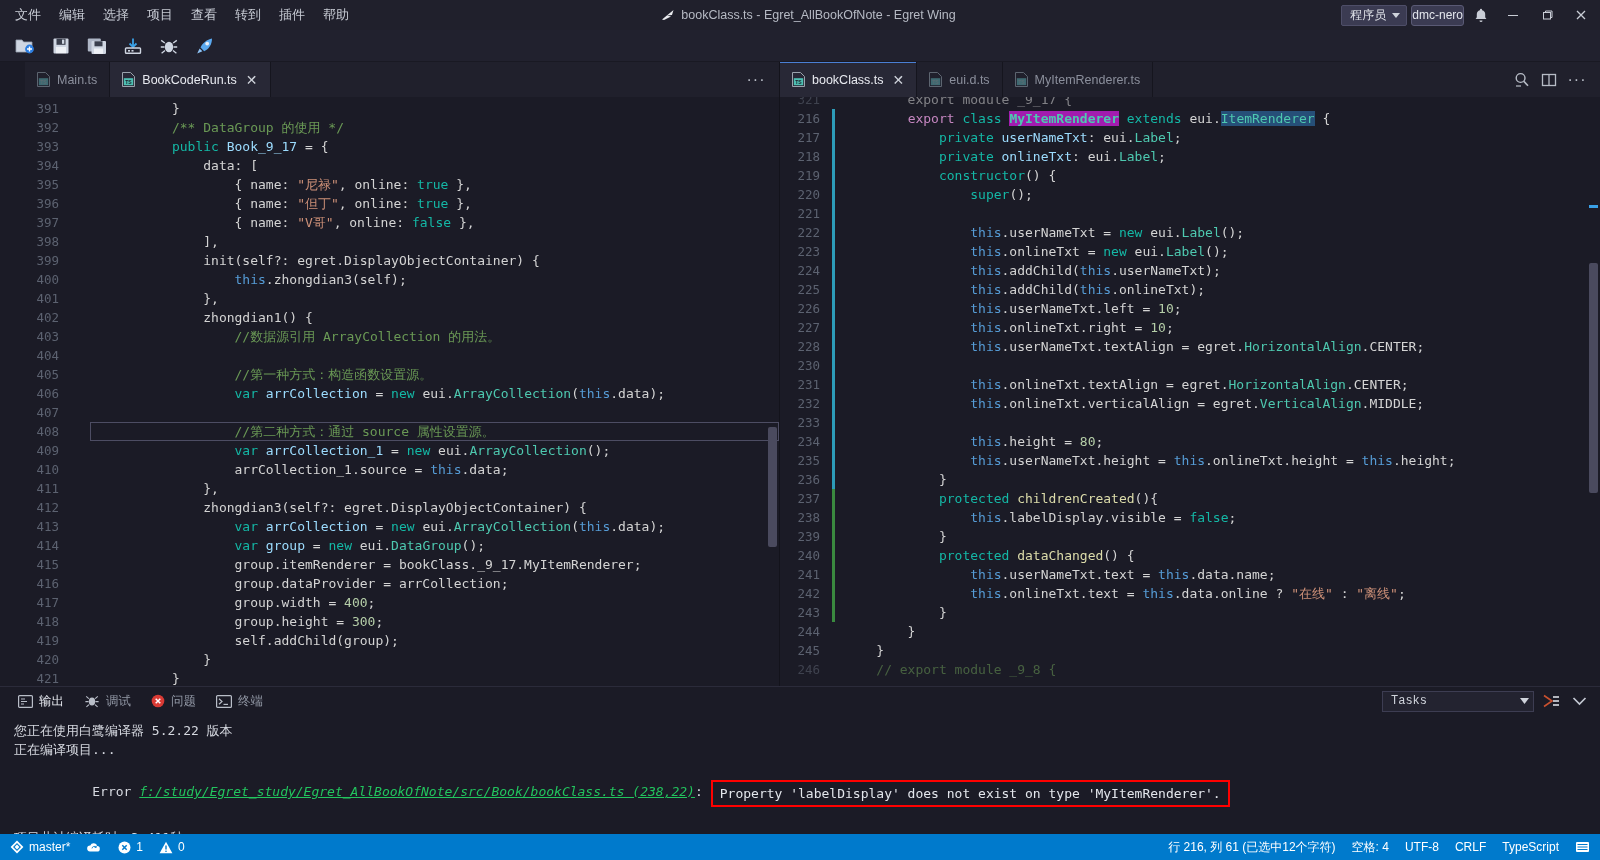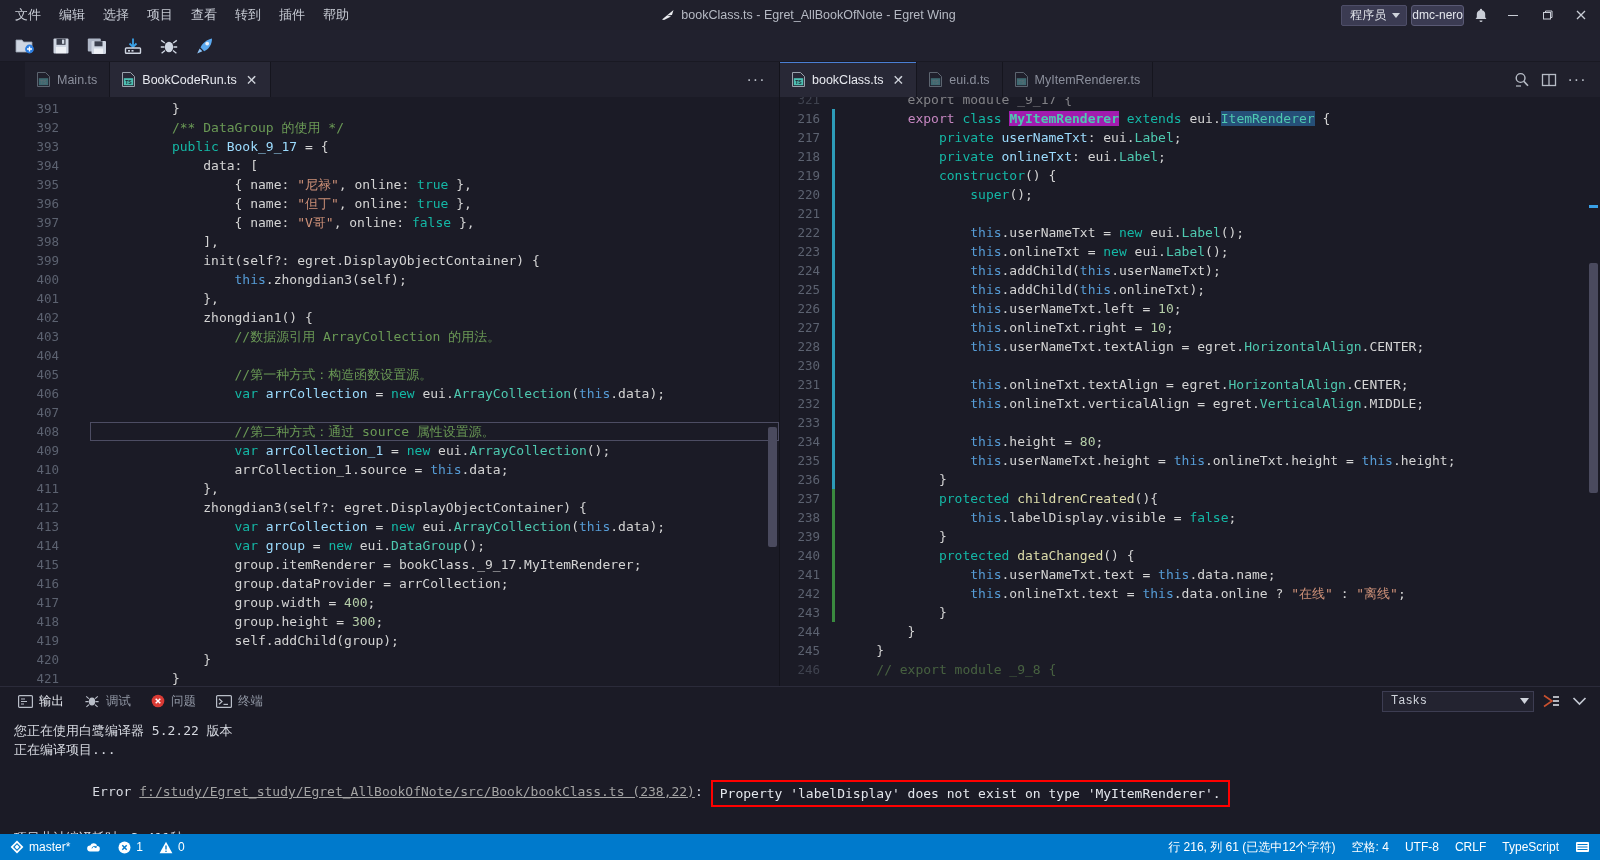--- a/index.html
+++ b/index.html
@@ -157,21 +157,21 @@
     padding: 0 4px 0 8px; justify-content: space-between;
   }
   .psm { width: 22px; height: 22px; display:flex; align-items:center; justify-content:center; color:#c3c8d2; }
   .panel-body {
     flex: 1 1 auto; padding: 6px 0 0 14px; overflow: hidden; position: relative;
     font-family: "DejaVu Sans Mono", "Liberation Mono", monospace;
     font-size: 13px; line-height: 19px; color: #d6d9e0;
   }
   .out-line { white-space: pre; height: 19px; }
   .out-err-label { color: #d6d9e0; }
-  .out-link { color: #a3a3a3; text-decoration: underline; }
+  .out-link { color: #22c55e; text-decoration: underline; font-style: italic; }
   .err-box {
     display: inline-block; border: 2px solid #ff0000; padding: 2px 7px;
     margin-left: 8px; position: relative; top: 2px; color: #e3e6ec;
   }
 
   
   .statusbar {
     height: 26px; flex: 0 0 26px; background: #007acc; display: flex; align-items: center;
     color: #ffffff; font-size: 12px; padding: 0 2px;
   }

